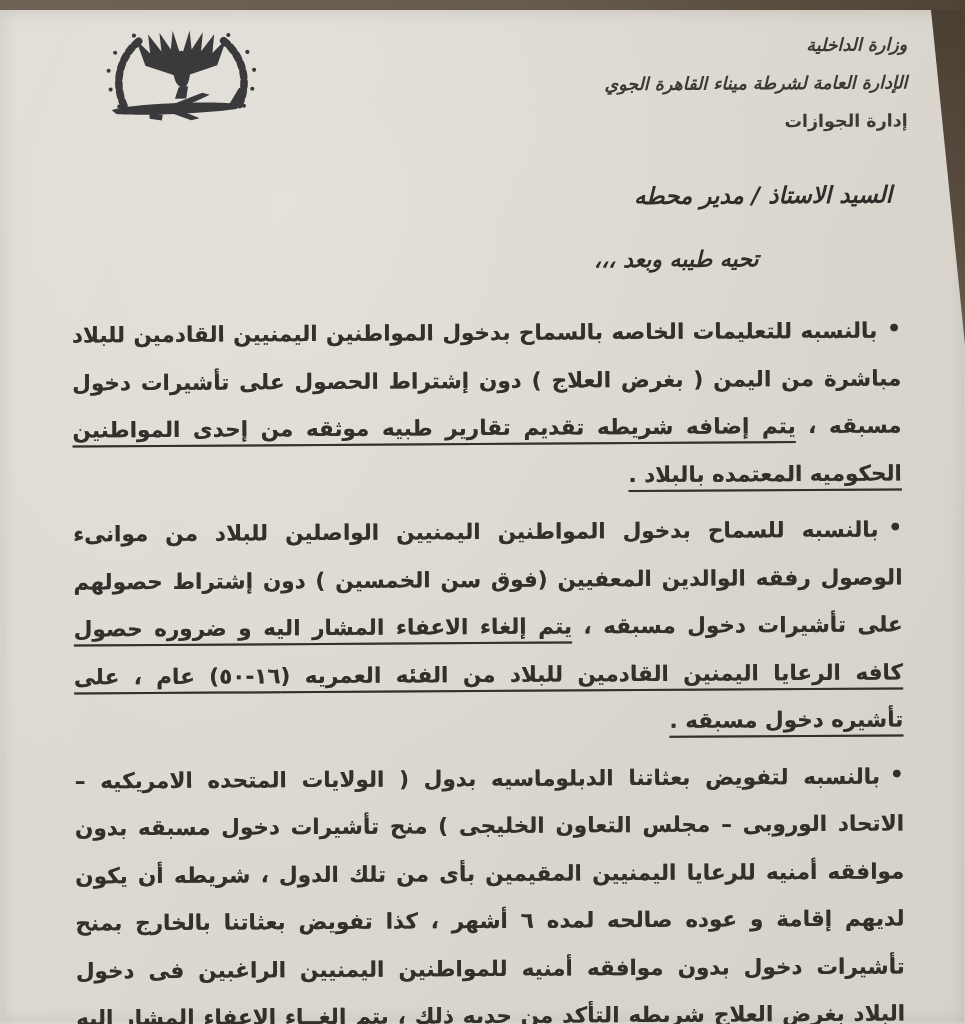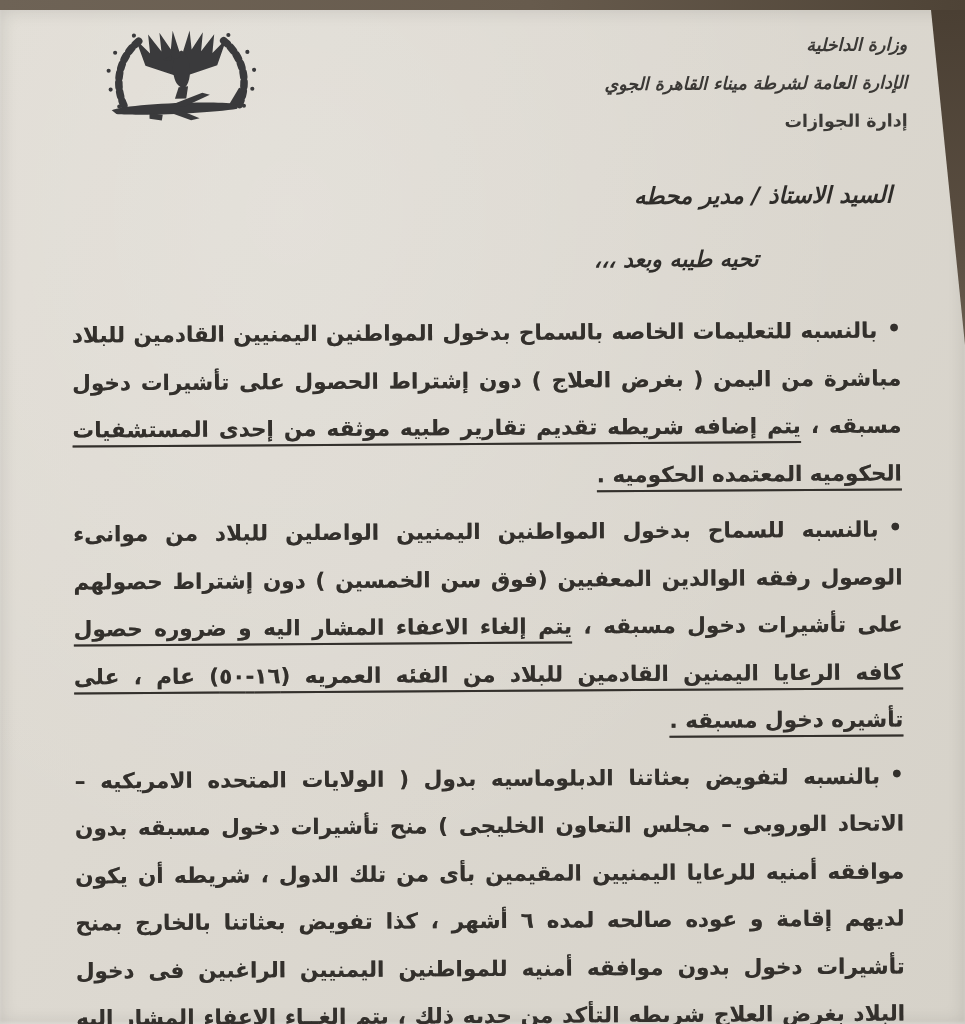--- a/index.html
+++ b/index.html
@@ -124,21 +124,21 @@
       <div class="lh2">الإدارة العامة لشرطة ميناء القاهرة الجوي</div>
       <div class="lh3">إدارة الجوازات</div>
     </div>
 
     <div class="salutation">السيد الاستاذ / مدير محطه</div>
     <div class="greeting">تحيه طيبه وبعد ،،،</div>
 
     <div class="body-text">
 
       <div class="bullet-para">
-        <span class="bullet-mark">•</span><span>بالنسبه للتعليمات الخاصه بالسماح بدخول المواطنين اليمنيين القادمين للبلاد مباشرة من اليمن ( بغرض العلاج ) دون إشتراط الحصول على تأشيرات دخول مسبقه ، </span><span class="seg-u">يتم إضافه شريطه تقديم تقارير طبيه موثقه من إحدى المستشفيات الحكوميه المعتمده الحكوميه .</span>
+        <span class="bullet-mark">•</span><span>بالنسبه للتعليمات الخاصه بالسماح بدخول المواطنين اليمنيين القادمين للبلاد مباشرة من اليمن ( بغرض العلاج ) دون إشتراط الحصول على تأشيرات دخول مسبقه ، </span><span class="seg-u">يتم إضافه شريطه تقديم تقارير طبيه موثقه من إحدى المواطنين الحكوميه المعتمده بالبلاد .</span>
       </div>
 
       <div class="bullet-para">
         <span class="bullet-mark">•</span><span>بالنسبه للسماح بدخول المواطنين اليمنيين الواصلين للبلاد من موانىء الوصول رفقه الوالدين المعفيين (فوق سن الخمسين ) دون إشتراط حصولهم على تأشيرات دخول مسبقه ، </span><span class="seg-u">يتم إلغاء الاعفاء المشار اليه و ضروره حصول كافه الرعايا اليمنين القادمين للبلاد من الفئه العمريه (١٦-٥٠) عام ، على تأشيره دخول مسبقه .</span>
       </div>
 
       <div class="bullet-para">
         <span class="bullet-mark">•</span><span>بالنسبه لتفويض بعثاتنا الدبلوماسيه بدول ( الولايات المتحده الامريكيه – الاتحاد الوروبى – مجلس التعاون الخليجى ) منح تأشيرات دخول مسبقه بدون موافقه أمنيه للرعايا اليمنيين المقيمين بأى من تلك الدول ، شريطه أن يكون لديهم إقامة و عوده صالحه لمده ٦ أشهر ، كذا تفويض بعثاتنا بالخارج بمنح تأشيرات دخول بدون موافقه أمنيه للمواطنين اليمنيين الراغبين فى دخول البلاد بغرض العلاج شريطه التأكد من جديه ذلك ، </span><span class="seg-u">يتم الغــاء الاعفاء المشار اليه و إلزام كــافه اليمنين من الفئه العمريه (١٦-٥٠) عام ، بالحصول على تأشيرات دخول مسبقه بموافقه أمنيه وبالنسبه للقادمين بغرض العلاج يتم إضافه ذلك من خلال تقديم تقارير طبيه موثقه من إحدى المستشفيات الحكوميه المعتمده بالبلاد .</span>
       </div>
 

